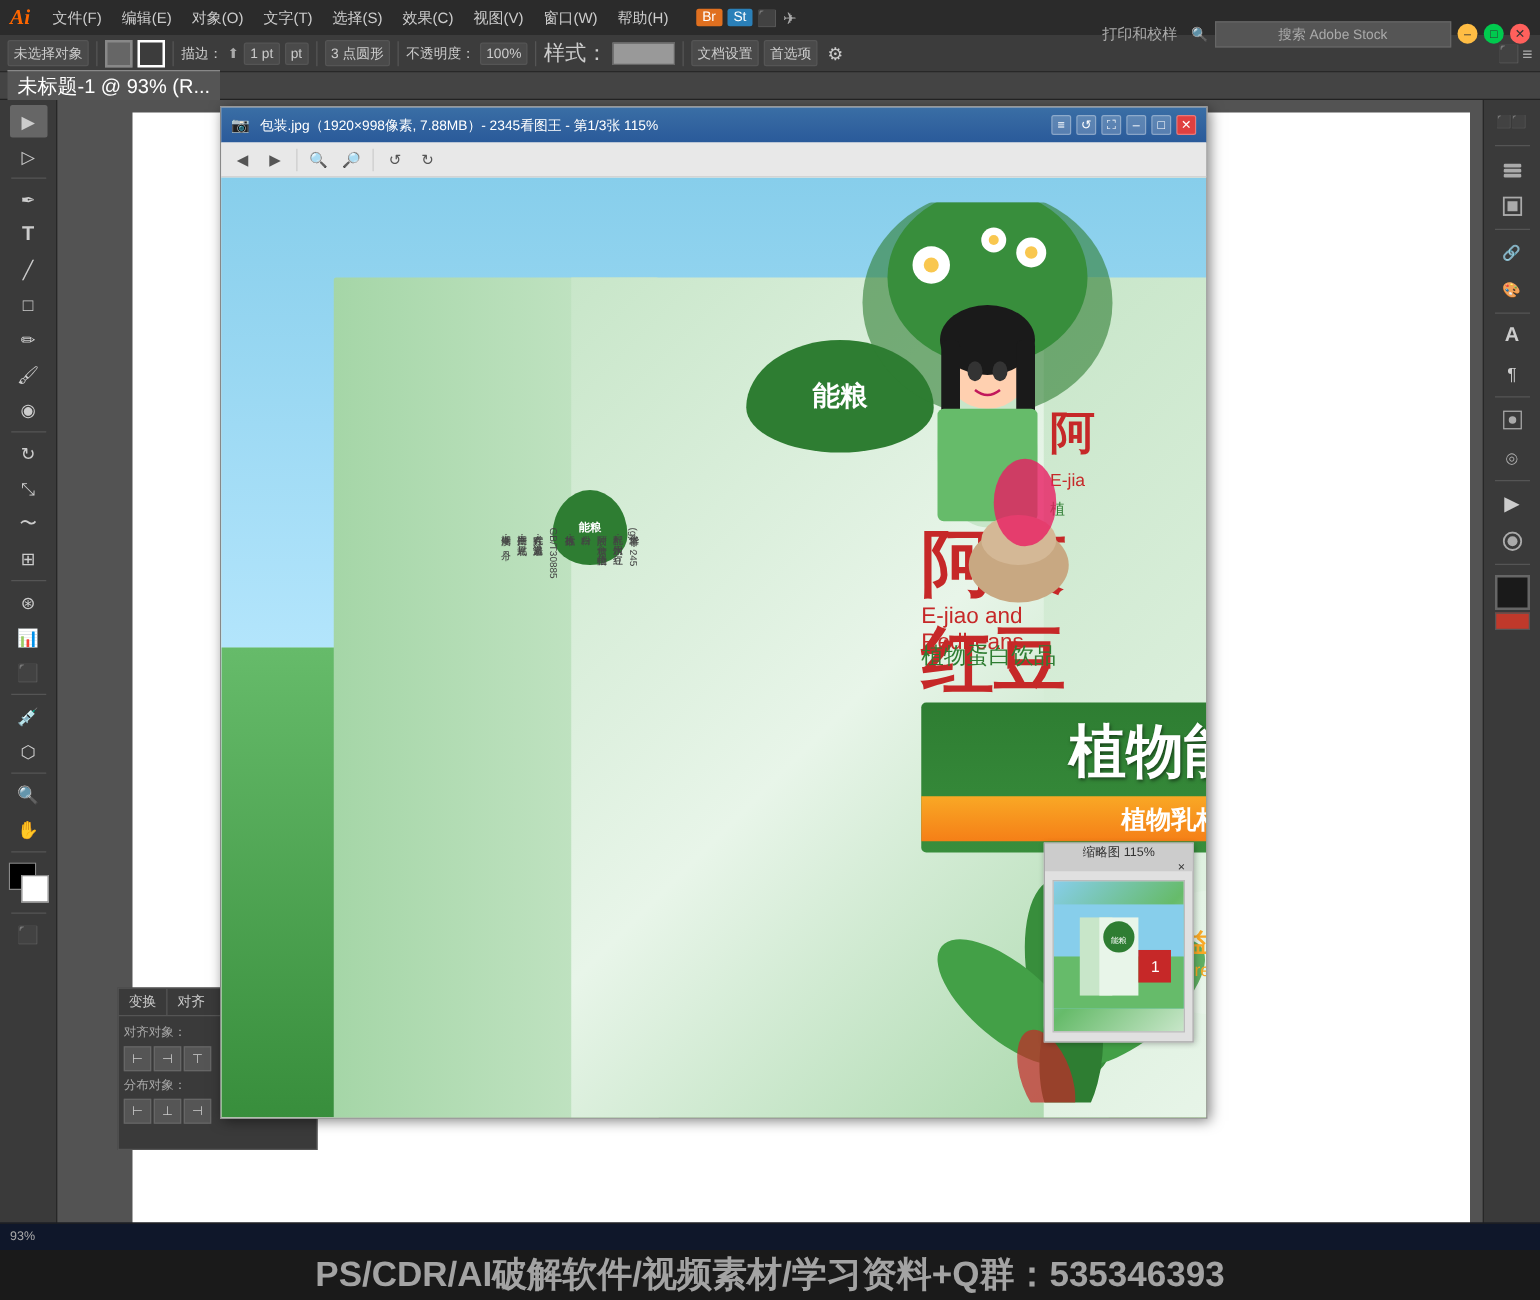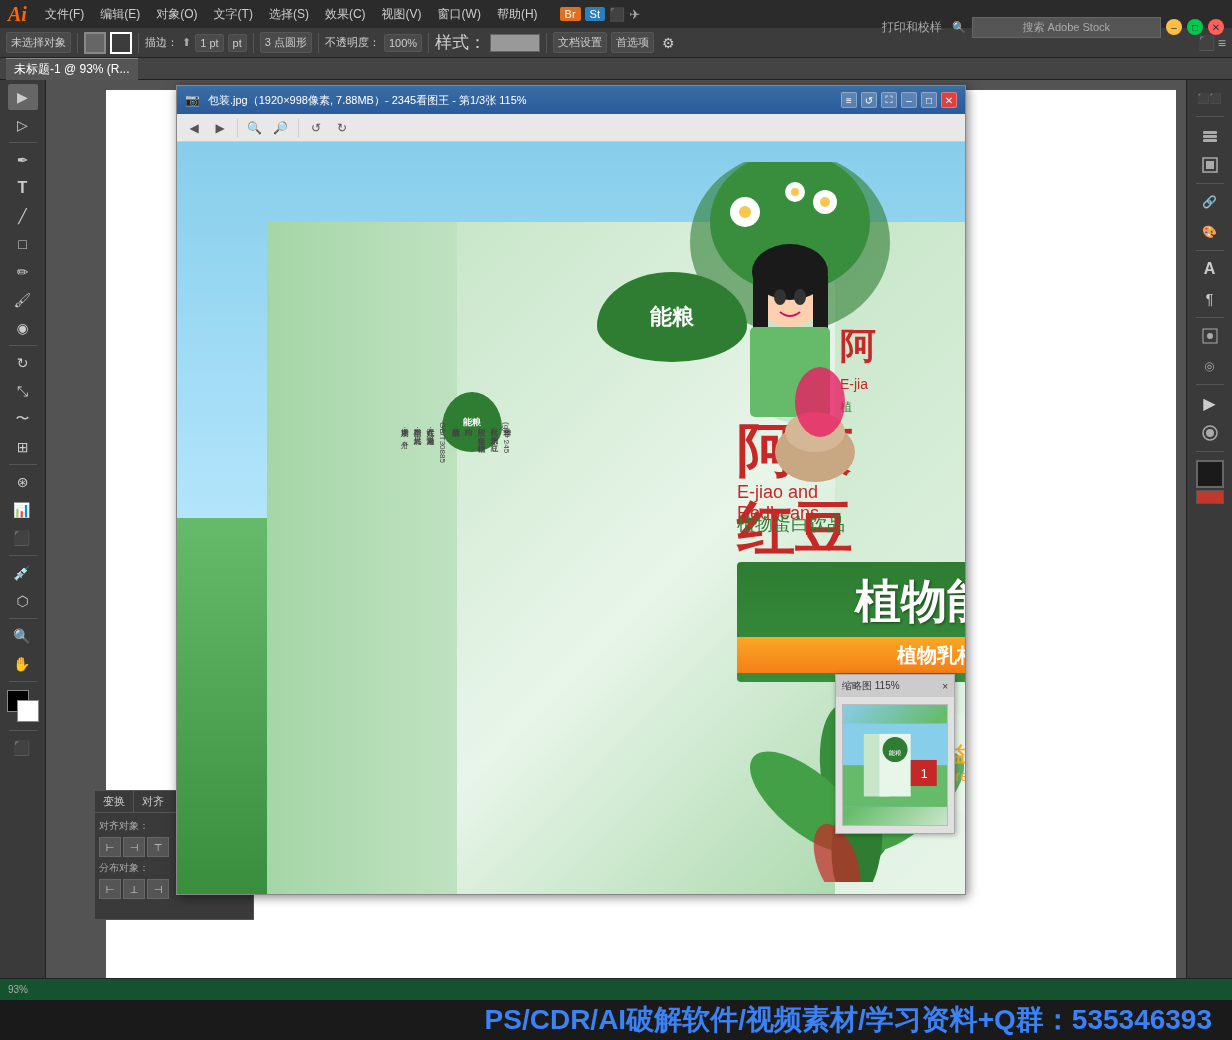--- a/index.html
+++ b/index.html
@@ -19,21 +19,21 @@
       background: #2b2b2b;
       display: flex;
       align-items: center;
       padding: 0 8px;
       gap: 4px;
       position: relative;
     }
     .ai-logo {
       color: #ff6600;
       font-weight: bold;
-      font-size: 20px;
+      font-size: 17px;
       font-style: italic;
       margin-right: 8px;
       font-family: serif;
     }
     .menu-item {
       color: #ccc;
       font-size: 12px;
       padding: 2px 6px;
       cursor: pointer;
       white-space: nowrap;
@@ -90,21 +90,21 @@
     .toolbar-sep { width: 1px; height: 20px; background: #555; margin: 0 2px; }
 
     
     .doc-tab {
       width: 100%;
       height: 22px;
       background: #444;
       display: flex;
       align-items: center;
       padding: 0 6px;
-      font-size: 12px;
+      font-size: 16px;
       color: #bbb;
       border-bottom: 1px solid #222;
     }
     .doc-tab-active {
       background: #555;
       color: #fff;
       padding: 2px 8px;
       border-top: 1px solid #888;
     }
 
@@ -455,20 +455,21 @@
       z-index: 20;
     }
     .thumb-titlebar {
       height: 22px;
       background: #ccc;
       display: flex;
       align-items: center;
       padding: 0 6px;
       font-size: 10px;
       color: #333;
+      flex-direction: column;
     }
     .thumb-content {
       width: 100%;
       height: calc(100% - 22px);
       display: flex;
       align-items: center;
       justify-content: center;
       overflow: hidden;
     }
     .thumb-img {
@@ -507,33 +508,33 @@
       width: 100%;
       height: 40px;
       background: #1a1a1a;
       display: flex;
       align-items: center;
       padding: 0 20px;
       position: absolute;
       bottom: 0;
     }
     .bottom-text {
-      color: #3b82f6;
+      color: #a3a3a3;
       font-size: 28px;
       font-weight: bold;
       font-family: 'SimHei', sans-serif;
-      text-align: right;
+      text-align: center;
       width: 100%;
     }
 
     
     .status-bar {
       width: 100%;
       height: 22px;
-      background: #14532d;
+      background: #0f172a;
       border-top: 1px solid #222;
       display: flex;
       align-items: center;
       padding: 0 8px;
       position: absolute;
       bottom: 40px;
       text-align: right;
     }
     .status-text {
       color: #aaa;

